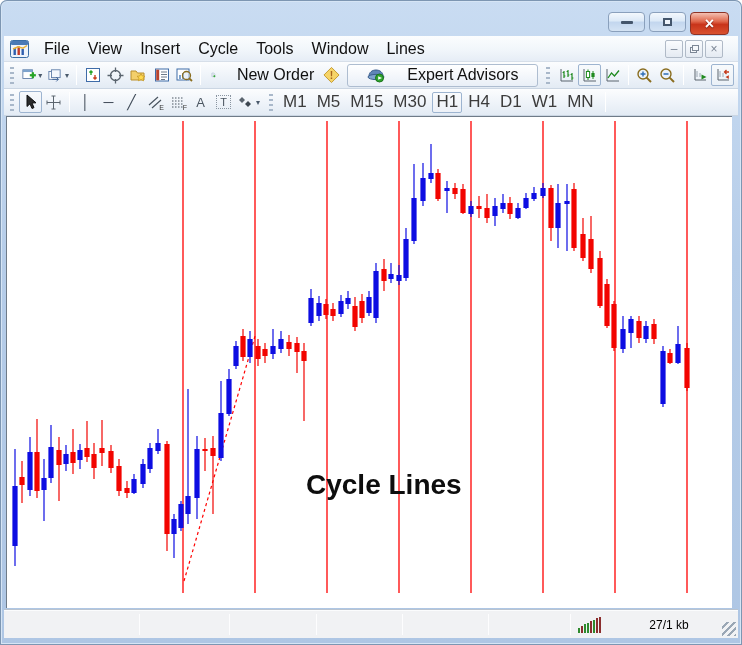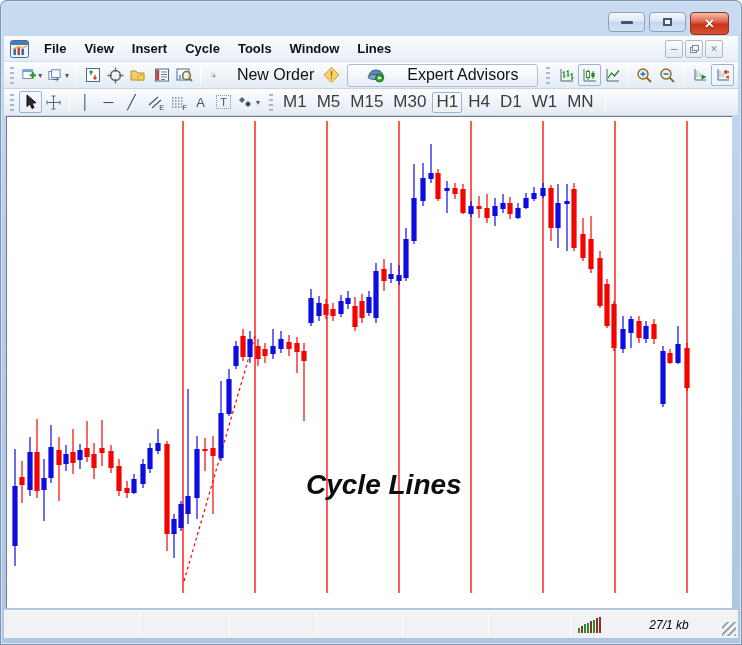--- a/index.html
+++ b/index.html
@@ -25,21 +25,21 @@
     width:39px; height:23px; border:1px solid #8c3326;
     background:linear-gradient(180deg,#f4c0b2 0%,#e0684c 40%,#c8341a 55%,#d9512f 100%);
   }
   .winbtn.close .x { color:#fff; font-size:16px; font-weight:bold; line-height:1; text-shadow:0 1px 1px #7a2214; }
   
   #menubar {
     position:absolute; top:36px; left:4px; right:4px; height:26px;
     background:linear-gradient(180deg,#fbfdfe 0%,#f0f5fa 60%,#e6edf6 100%);
     border-bottom:1px solid #d7dfe9; display:flex; align-items:center; padding:0 6px;
   }
-  .menuitem { font-size:13px; color:#101010; padding:4px 9px; cursor:default; border-radius:2px;font-weight:bold; }
+  .menuitem { font-size:16px; color:#101010; padding:4px 9px; cursor:default; border-radius:2px; }
   #logo { width:19px; height:18px; margin-right:6px; }
   .childbtns { position:absolute; right:15px; top:4px; display:flex; gap:2px; }
   .childbtn {
     width:18px; height:18px; border:1px solid #b0bac7; border-radius:2px;
     background:linear-gradient(180deg,#fafcfe,#e4eaf2);
     display:flex; align-items:center; justify-content:center;
     color:#7c8struct796; color:#7c8796; font-size:12px; line-height:1;
   }
   .childbtn .rst { position:relative; width:9px; height:8px; }
   .childbtn .rst i { position:absolute; display:block; border:1px solid #7c8796; background:#f5f8fb; width:7px; height:6px; }
@@ -65,31 +65,31 @@
   .tlabel { font-size:16px; color:#101010; margin-left:21px; white-space:nowrap; }
   .framedbtn { border:1px solid #aebdd0; border-radius:3px; background:linear-gradient(180deg,#ffffff,#e9eff7); height:23px; padding:0 19px; display:flex; align-items:center; }
   .tfbtn { height:21px; min-width:26px; padding:0 3px; margin:16px 1px; display:flex; align-items:center; justify-content:center;
     font-size:17px; color:#3c3c3c; border:1px solid transparent; border-radius:2px; cursor:default; }
   .tfbtn.active { border:1px solid #9db4d0; background:linear-gradient(180deg,#fafbfd,#edf1f7); }
   .dtool { font-size:14px; color:#3f4a57; }
   .subletter { font-size:7px; color:#333; position:absolute; right:1px; bottom:1px; }
   
   #chart-area {
     position:absolute; top:116px; left:6px; width:726px; height:492px; background:#fff;
-    border-top:1px solid #6f7b88; border-left:1px solid #6f7b88;font-style:italic;
+    border-top:1px solid #6f7b88; border-left:1px solid #6f7b88;
   }
   #chart-svg { position:absolute; left:2px; top:1px; }
   #chart-annotation {
     position:absolute; left:299px; top:352px;
     font-size:28px; font-weight:bold; color:#0d0d0d; letter-spacing:0px;
   }
   
   #statusbar {
     position:absolute; left:4px; right:4px; top:609px; height:29px;
-    background:#f1f2f4; border-top:1px solid #b9c3cf; box-shadow:inset 0 1px 0 #fbfcfd;font-style:italic;
+    background:#f1f2f4; border-top:1px solid #b9c3cf; box-shadow:inset 0 1px 0 #fbfcfd;
   }
   .sdiv { position:absolute; top:4px; width:1px; height:21px; background:#c7ced7; border-right:1px solid #fdfdfe; }
   #signal { position:absolute; left:574px; top:7px; width:26px; height:16px; display:flex; align-items:flex-end; gap:1px; }
   #signal i { display:block; width:2px; }
   #traffic { position:absolute; left:620px; top:8px; width:90px; text-align:center; font-size:12px; color:#000; }
   #resize-grip { position:absolute; right:2px; bottom:2px; width:14px; height:14px;
     background:repeating-linear-gradient(135deg,transparent 0 3px,#9aa7b5 3px 5px); cursor:nwse-resize; }
   .icon16 { display:block; }
 </style>
 </head>

